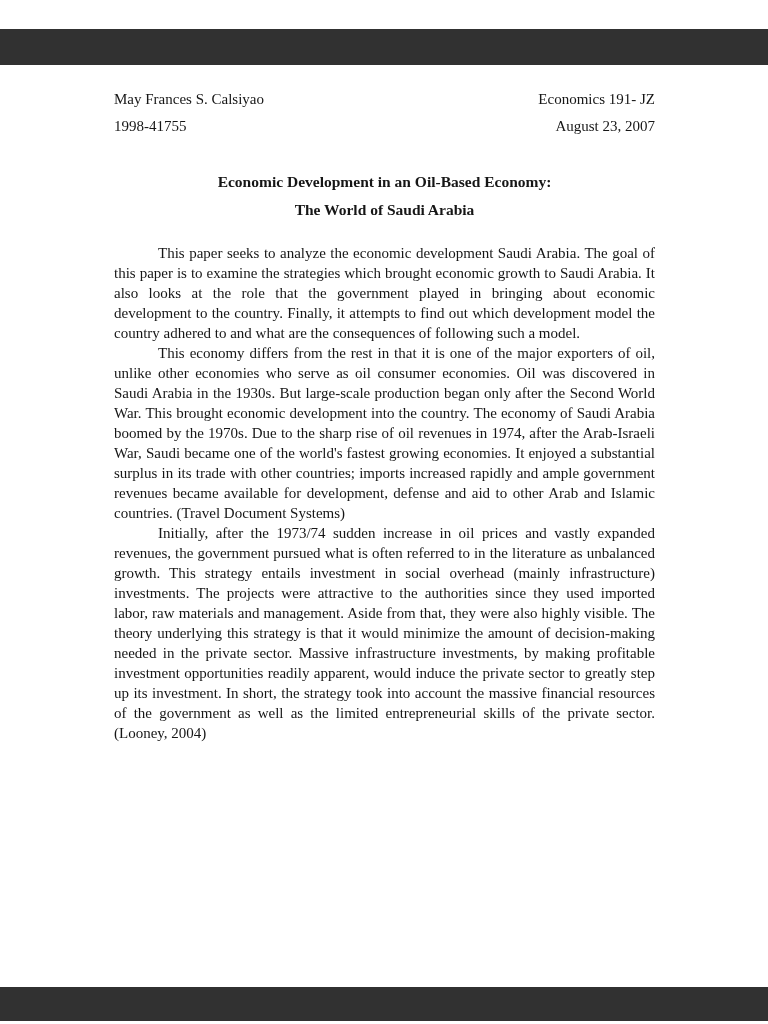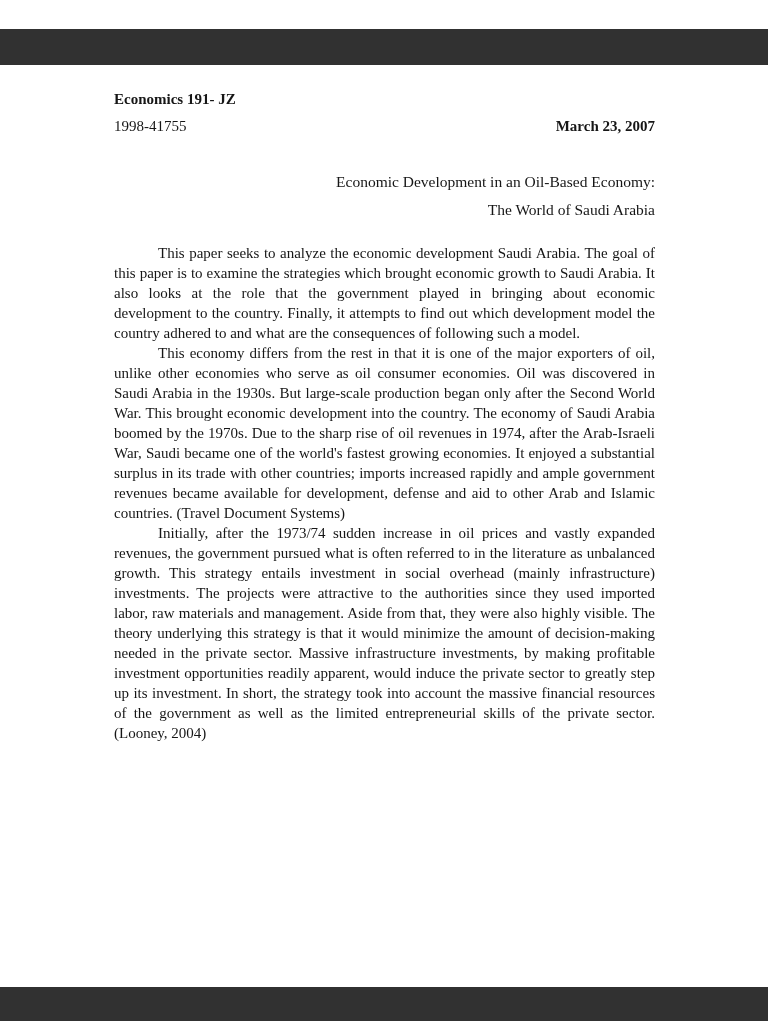--- a/index.html
+++ b/index.html
@@ -32,29 +32,29 @@
     top: 86px;
     left: 114px;
     width: 541px;
     font-size: 15px;
     line-height: 27px;
   }
   .header-row {
     display: flex;
     justify-content: space-between;
   }
-  .header-right { text-align: right; font-weight: bold; }
+  .header-right { text-align: right; }
 
   .doc-title {
     position: absolute;
     top: 168px;
     left: 114px;
     width: 541px;
-    text-align: right;
-    font-weight: normal;
+    text-align: center;
+    font-weight: bold;
     font-size: 15.5px;
     line-height: 27.5px;
   }
 
   .doc-body {
     position: absolute;
     top: 243px;
     left: 114px;
     width: 541px;
     font-size: 15px;
@@ -71,25 +71,26 @@
 <body>
 
 <div class="viewer">
 
   <div class="page-gap gap-top"></div>
 
   <div>
 
     <div class="doc-header">
       <div class="header-row">
+        <span>May Frances S. Calsiyao</span>
         <span class="header-right">Economics 191- JZ</span>
       </div>
       <div class="header-row">
         <span>1998-41755</span>
-        <span class="header-right">March 23, 2007</span>
+        <span class="header-right">August 23, 2007</span>
       </div>
     </div>
 
     <div class="doc-title">
       <div>Economic Development in an Oil-Based Economy:</div>
       <div>The World of Saudi Arabia</div>
     </div>
 
     <div class="doc-body">
       <p>This paper seeks to analyze the economic development Saudi Arabia.  The goal of this paper is to examine the strategies which brought economic growth to Saudi Arabia.  It also looks at the role that the government played in bringing about economic development to the country.  Finally, it attempts to find out which development model the country adhered to and what are the consequences of following such a model.</p>

